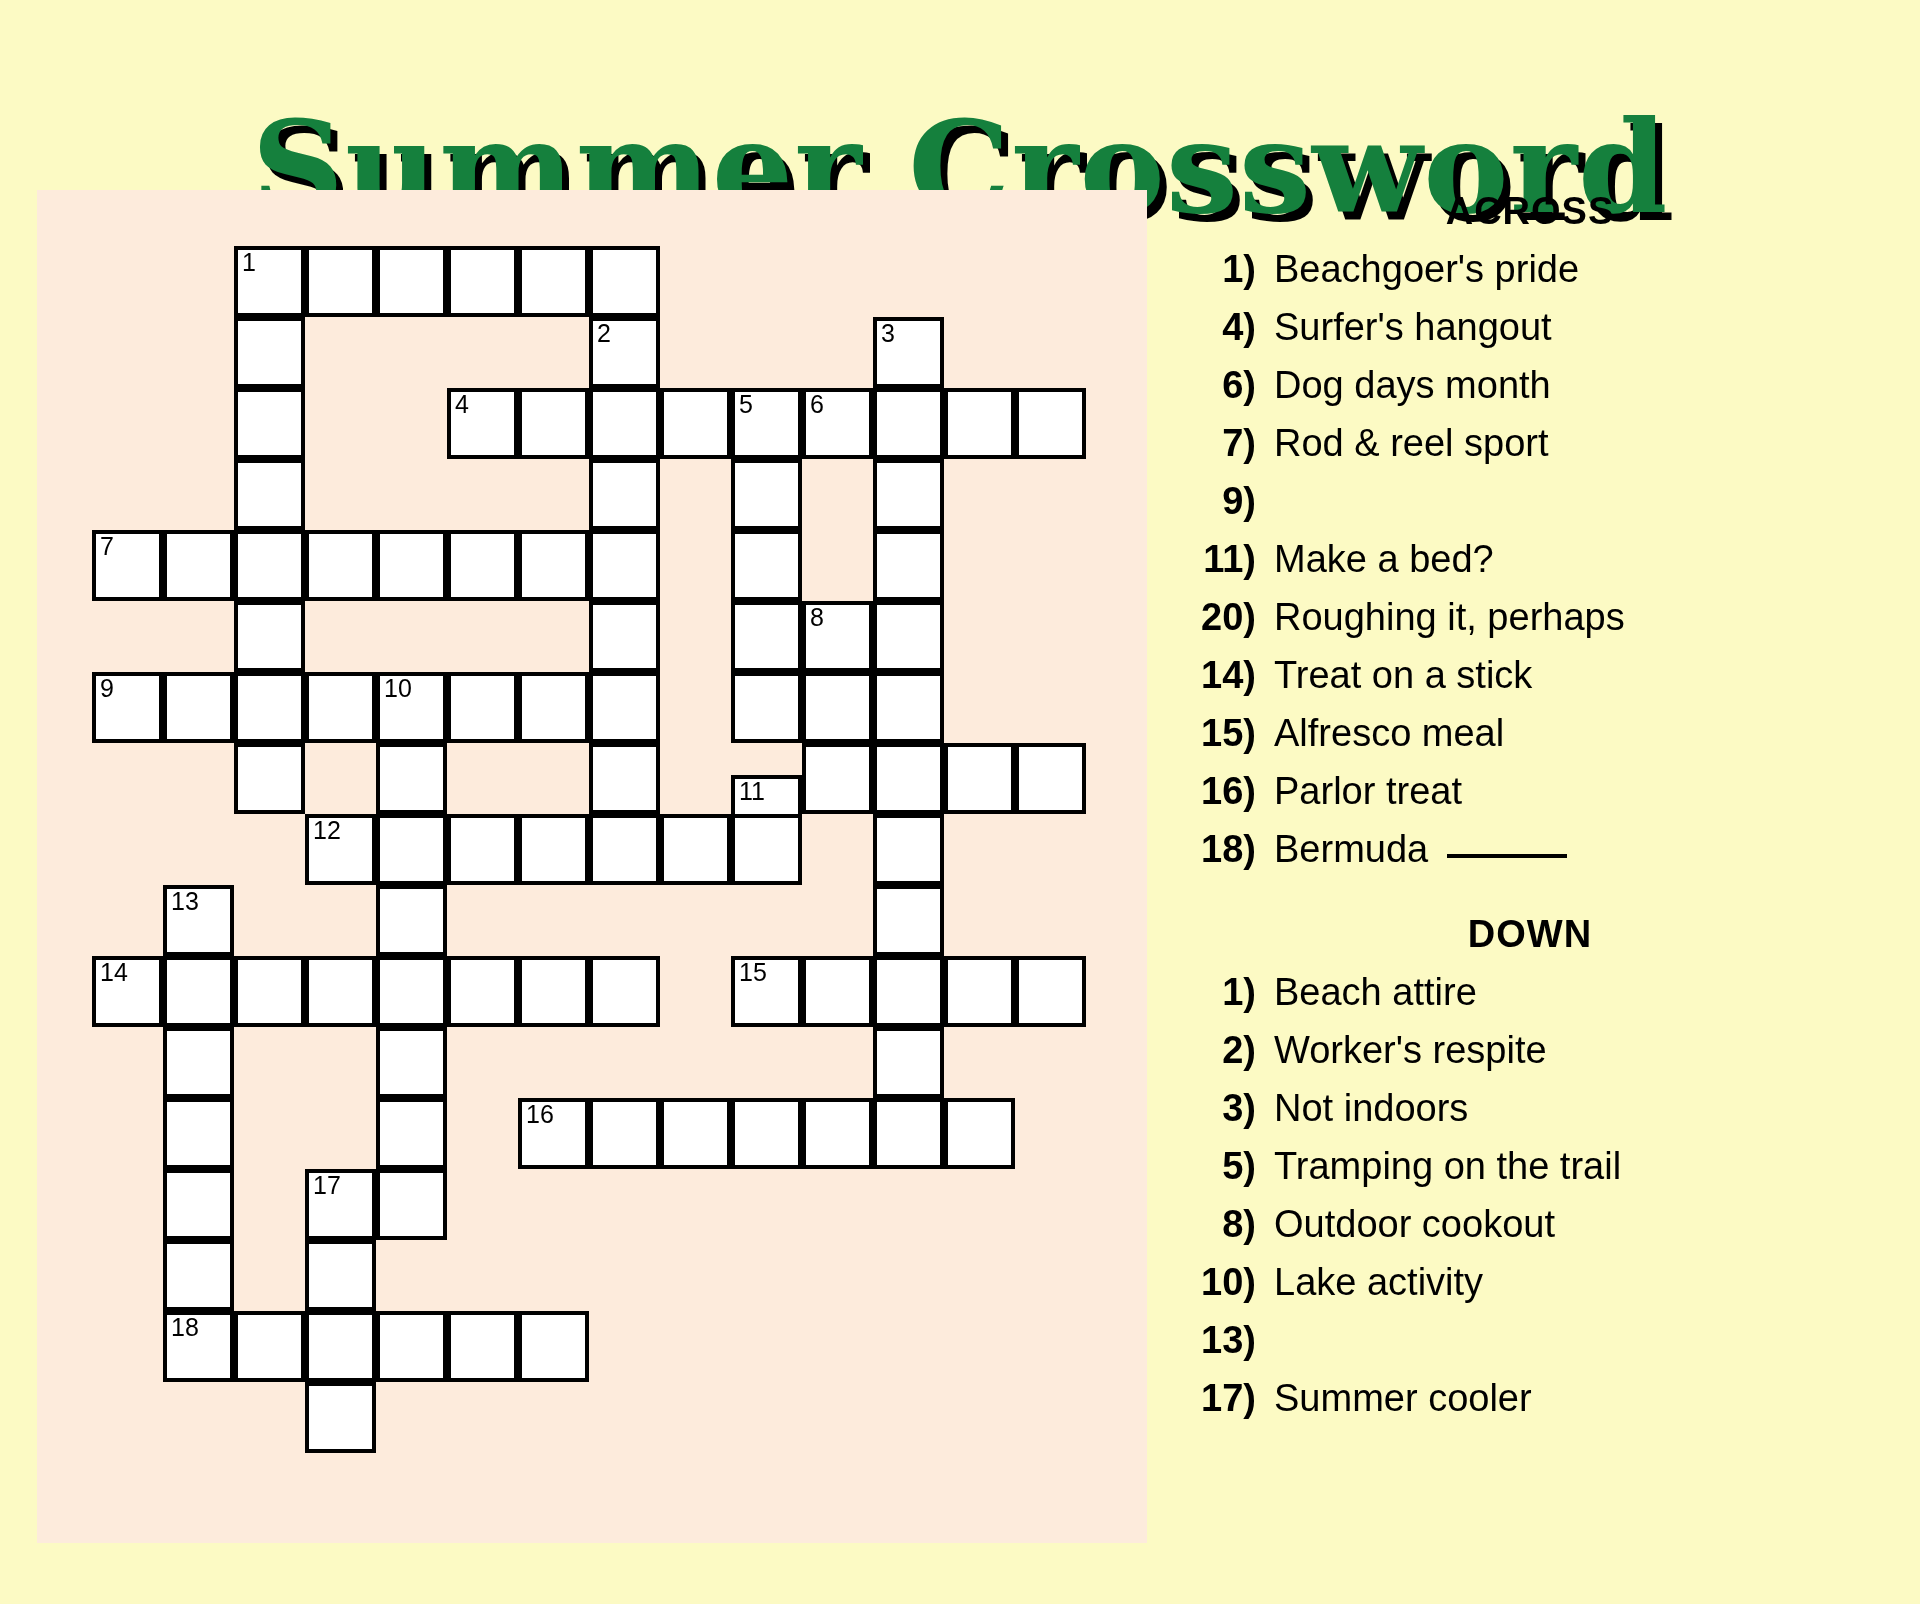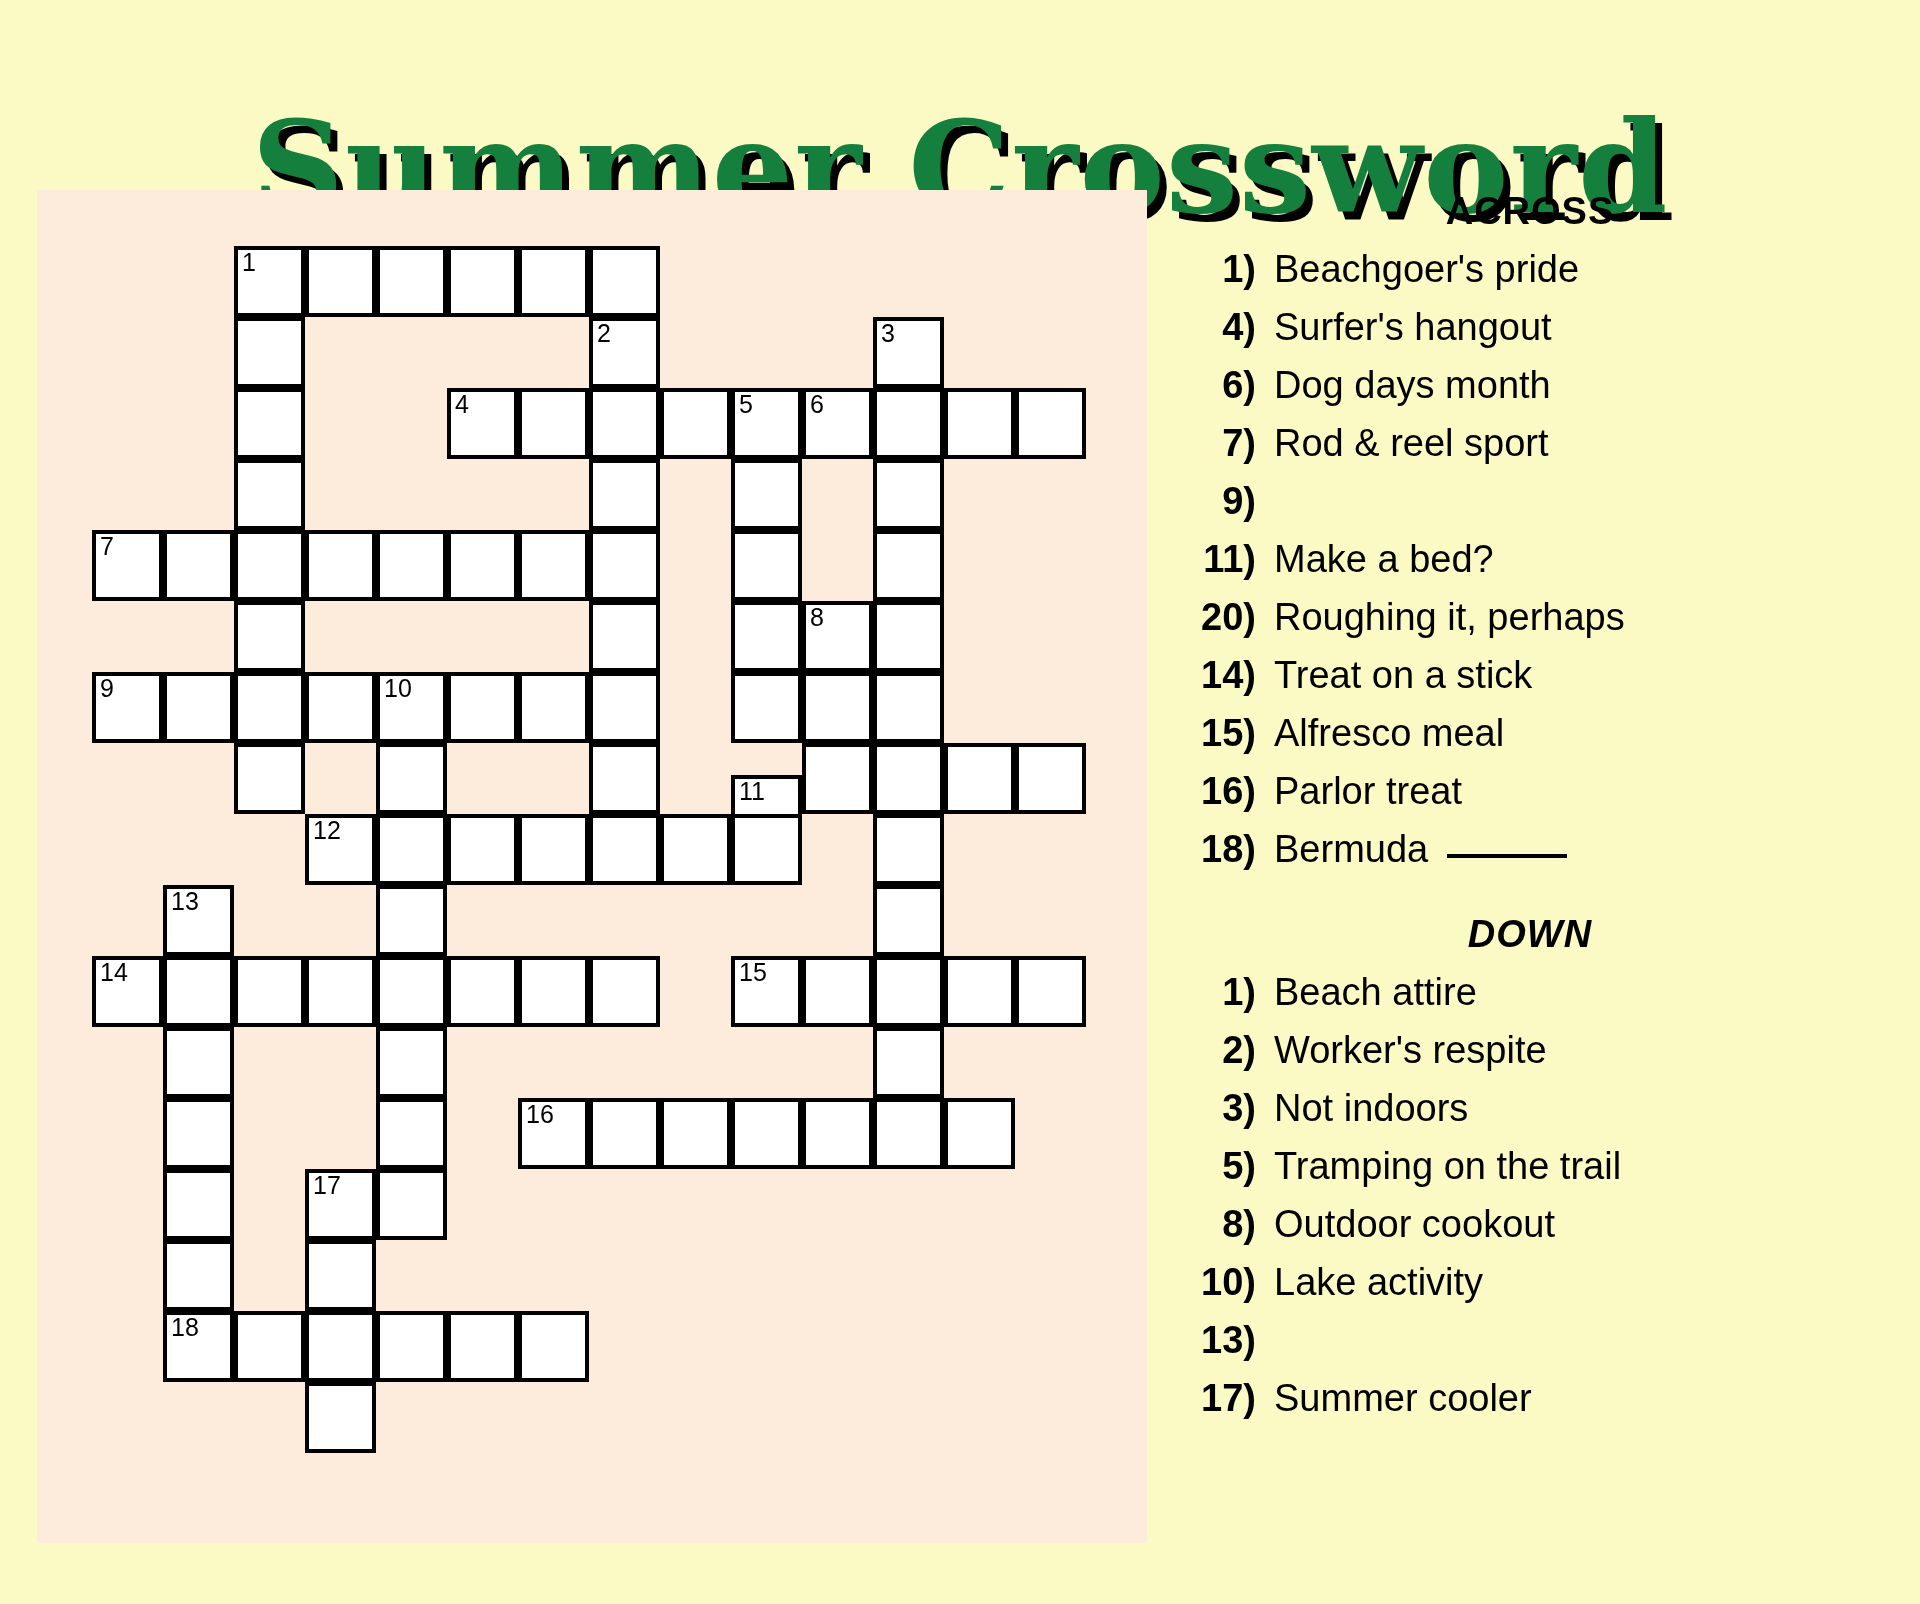--- a/index.html
+++ b/index.html
@@ -57,21 +57,21 @@
     width:740px;
   }
   .clue-head{
     text-align:center;
     font-size:38px;
     font-weight:bold;
     color:#000;
     letter-spacing:1px;
     margin:10px 0 14px 0;
   }
-  #down-head{margin-top:42px;font-style:italic;}
+  #down-head{margin-top:42px;}
   .clue-row{
     display:flex;
     align-items:baseline;
     margin:0 0 14px 0;
     font-size:38px;
     line-height:44px;
     color:#000;
   }
   .clue-num{
     width:96px;

